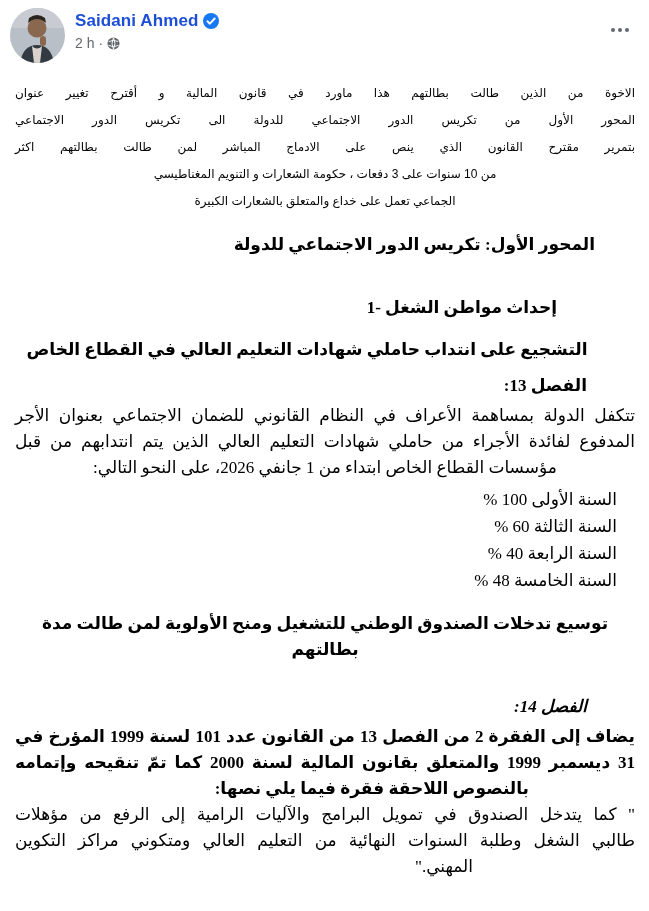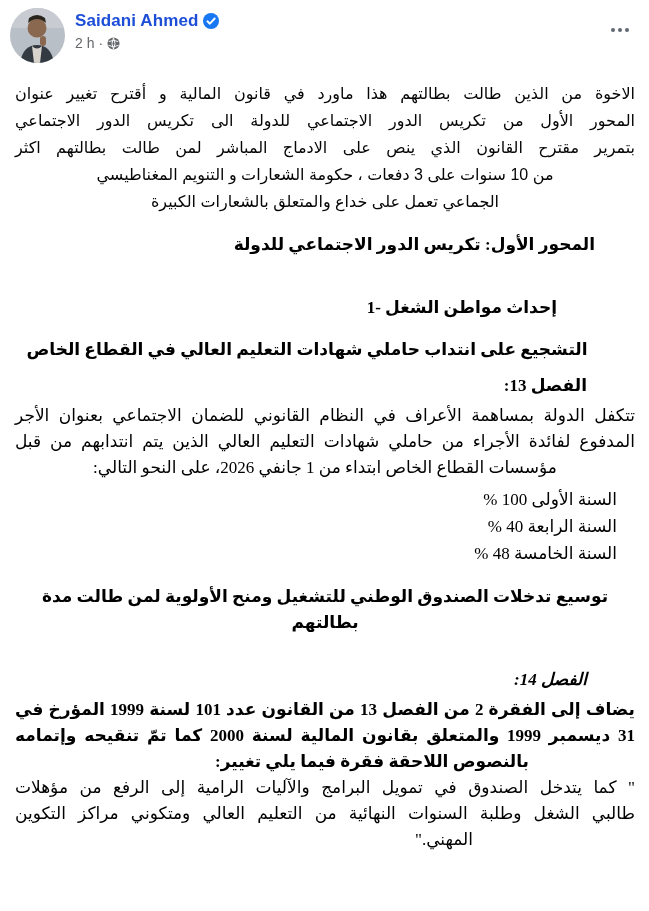--- a/index.html
+++ b/index.html
@@ -55,21 +55,21 @@
     padding: 0 14px 0 15px;
   }
   .line { direction: rtl; unicode-bidi: plaintext; }
   .j { text-align: justify; text-align-last: justify; }
   .c { text-align: center; }
   .r { text-align: right; }
 
   
   .intro {
     margin-top: 16px;
-    font-size: 16px;
+    font-size: 12px;
     line-height: 27px;
     color: #050505;
   }
   .intro .line { unicode-bidi: isolate; direction: rtl; }
 
   
   .doc {
     font-family: "Liberation Serif", "DejaVu Serif", "DejaVu Sans", serif;
     font-size: 17px;
     line-height: 26px;
@@ -151,32 +151,33 @@
     <div class="line r bold ch13-lbl">الفصل 13:</div>
 
     <div class="p13">
       <div class="line j">تتكفل الدولة بمساهمة الأعراف في النظام القانوني للضمان الاجتماعي بعنوان الأجر</div>
       <div class="line j">المدفوع لفائدة الأجراء من حاملي شهادات التعليم العالي الذين يتم انتدابهم من قبل</div>
       <div class="line c">مؤسسات القطاع الخاص ابتداء من 1 جانفي 2026، على النحو التالي:</div>
     </div>
 
     <div class="rates">
       <div class="line r">السنة الأولى 100 %</div>
+      <div class="line r">السنة الثالثة 60 %</div>
       <div class="line r">السنة الرابعة 40 %</div>
       <div class="line r">السنة الخامسة 48 %</div>
     </div>
 
     <div class="line c bold h-fund">توسيع تدخلات الصندوق الوطني للتشغيل ومنح الأولوية لمن طالت مدة بطالتهم</div>
 
     <div class="line r bold ch14-lbl">الفصل 14:</div>
 
     <div class="p14">
       <div class="line j">يضاف إلى الفقرة 2 من الفصل 13 من القانون عدد 101 لسنة 1999 المؤرخ في</div>
       <div class="line j">31 ديسمبر 1999 والمتعلق بقانون المالية لسنة 2000 كما تمّ تنقيحه وإتمامه</div>
-      <div class="line r p14-last">بالنصوص اللاحقة فقرة فيما يلي تغيير:</div>
+      <div class="line r p14-last">بالنصوص اللاحقة فقرة فيما يلي نصها:</div>
     </div>
 
     <div class="quote">
       <div class="line j">" كما يتدخل الصندوق في تمويل البرامج والآليات الرامية إلى الرفع من مؤهلات</div>
       <div class="line j">طالبي الشغل وطلبة السنوات النهائية من التعليم العالي ومتكوني مراكز التكوين</div>
       <div class="line r quote-last">المهني."</div>
     </div>
 
   </div>
 </div>

